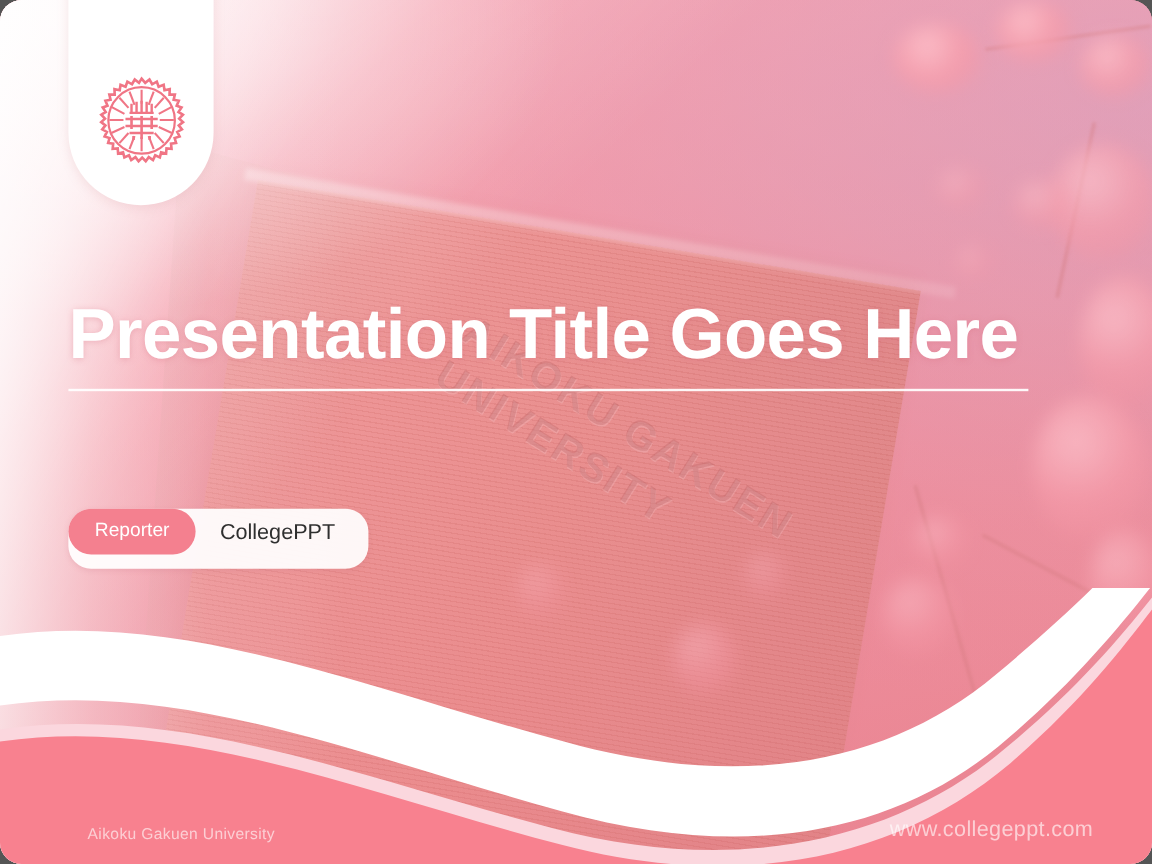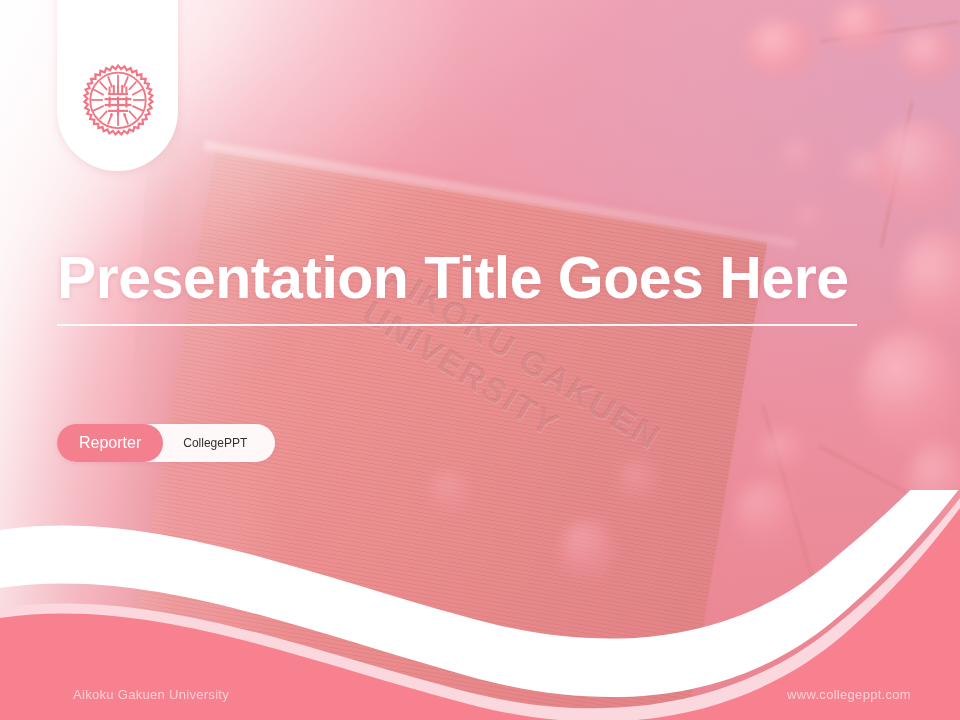--- a/index.html
+++ b/index.html
@@ -8,20 +8,21 @@
     padding: 0;
     background: #555;
   }
   #slide {
     position: relative;
     width: 960px;
     height: 720px;
     overflow: hidden;
     font-family: "Liberation Sans", sans-serif;
     background: #f59aa8;
+    border-radius: 18px;
   }
 
   
   .bg-layer { position: absolute; inset: 0; }
 
   
   .bg-sky {
     background:
       linear-gradient(168deg,
         #f7aab6 0%,
@@ -229,36 +230,36 @@
   
   .reporter-pill {
     position: absolute;
     left: 57px;
     top: 424px;
     height: 38px;
     display: flex;
     align-items: center;
     background: rgba(255,255,255,0.93);
     border-radius: 19px;
-    padding: 0 4px 0 0;
+    padding: 0 4px 12px 0;
     box-shadow: 0 1px 4px rgba(200,110,125,0.18);
   }
   .reporter-label {
     background: #f4808f;
     color: #ffffff;
     font-size: 16px;
     height: 38px;
     line-height: 38px;
     padding: 0 22px;
     border-radius: 19px;
     white-space: nowrap;
   }
   .reporter-value {
     color: #2f2f2f;
-    font-size: 12px;
+    font-size: 18px;
     padding: 0 24px 0 20px;
     white-space: nowrap;
   }
 
   
   .waves {
     position: absolute;
     left: 0; bottom: 0;
     width: 960px; height: 230px;
   }
@@ -271,21 +272,21 @@
     bottom: 18px;
     color: rgba(255,255,255,0.62);
     font-size: 13px;
     letter-spacing: 0.3px;
   }
   .footer-right {
     position: absolute;
     right: 49px;
     bottom: 18px;
     color: rgba(255,255,255,0.62);
-    font-size: 13px;
+    font-size: 18px;
     letter-spacing: 0.3px;
   }
 </style>
 </head>
 <body>
 
 <div id="slide">
 
   <div class="bg-layer bg-sky"></div>
   <div class="bg-layer bg-sky-right"></div>

